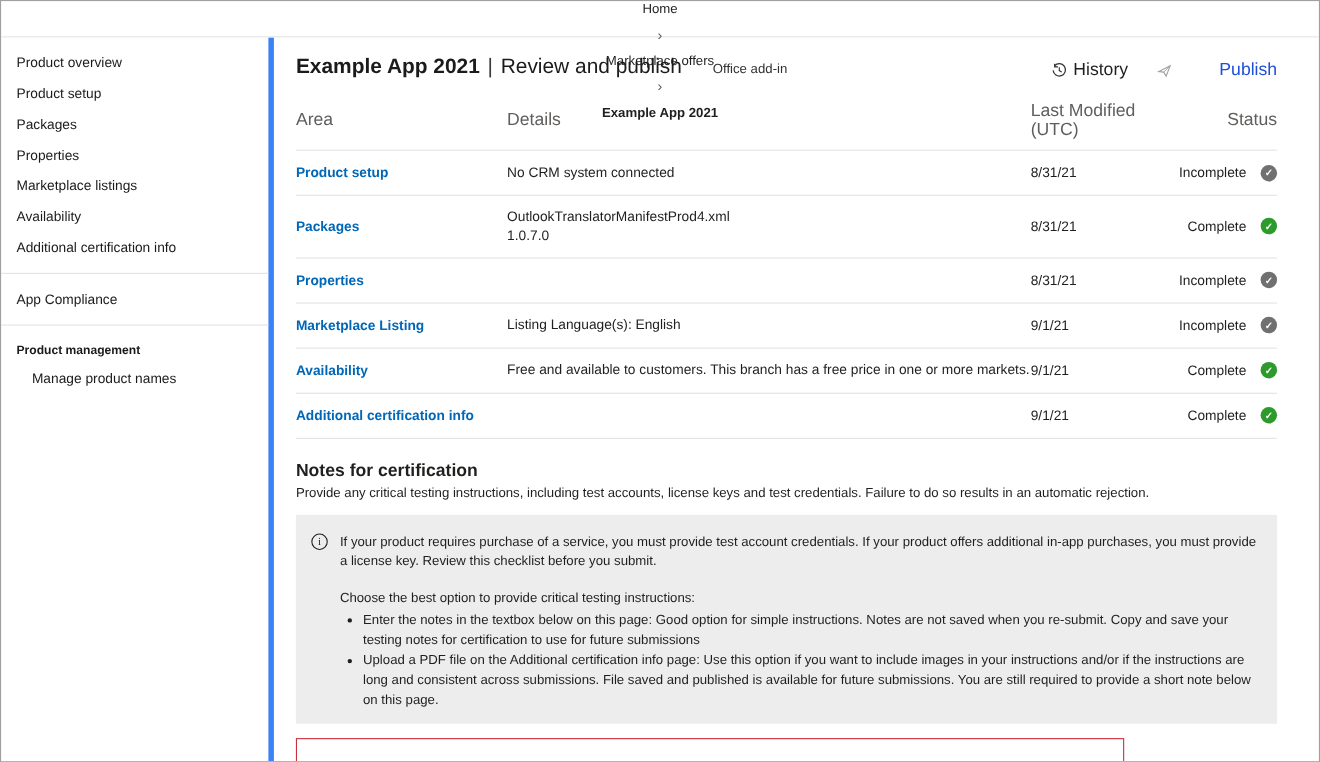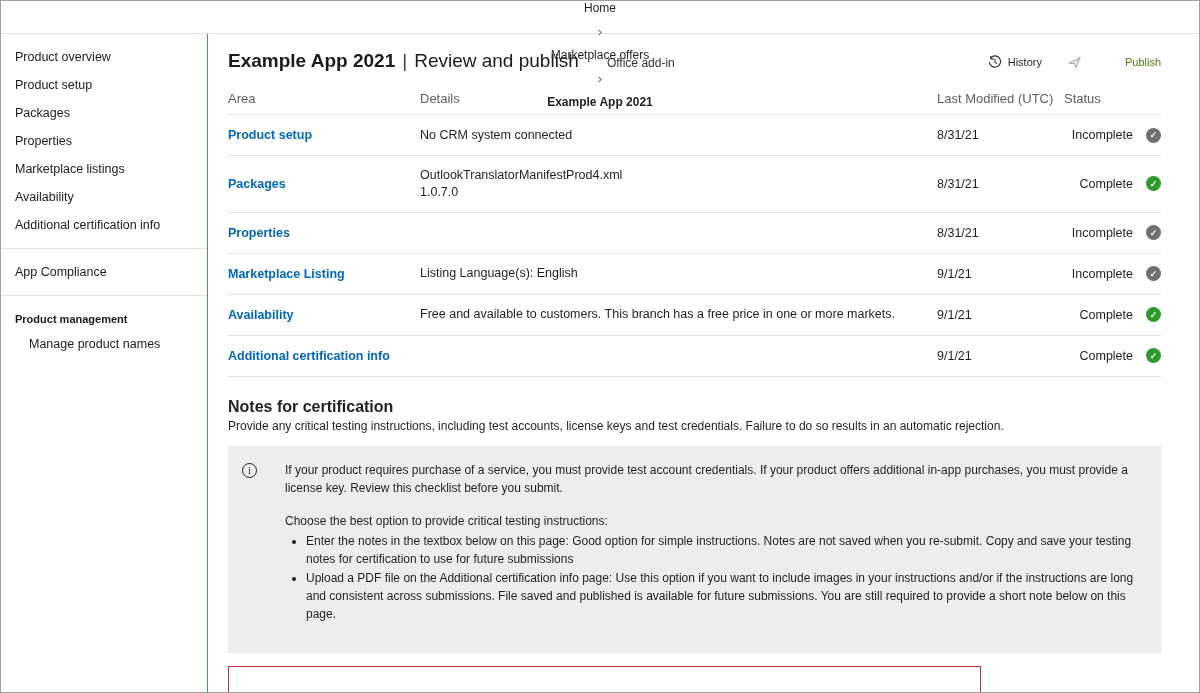--- a/index.html
+++ b/index.html
@@ -34,59 +34,59 @@
   }
   .crumb { color: #201f1e; cursor: pointer; }
   .crumb.current { font-weight: 700; cursor: default; }
   .sep::before { content: "›"; color: #5f5f5f; font-size: 13px; }
 
   
   .body { flex: 1; display: flex; overflow: hidden; }
 
   
   .sidebar {
-    width: 207px;
+    width: 248px;
     flex-shrink: 0;
-    border-right: 1px solid #3b82f6;
+    border-right: 5px solid #3b82f6;
     padding-top: 9px;
     font-size: 12.5px;
   }
   .nav-item { padding: 7px 14px; cursor: pointer; color: #1b1b1b; }
   .sidebar .divider { border-top: 1px solid #e3e3e3; margin: 9px 0; }
   .section-header { padding: 8px 14px 5px; font-size: 11px; font-weight: 700; color: #1b1b1b; }
   .sub-item { padding: 7px 14px 7px 28px; cursor: pointer; color: #1b1b1b; }
 
   
   .main { flex: 1; padding: 16px 38px 0 20px; overflow: hidden; }
 
   .page-header { display: flex; justify-content: space-between; align-items: flex-start; }
   .title-group { display: flex; align-items: baseline; }
   .title { font-size: 19px; font-weight: 700; color: #1b1b1b; }
   .title-sep { font-size: 19px; color: #3b3b3b; margin: 0 7px; font-weight: 400; }
   .subtitle { font-size: 19px; font-weight: 400; color: #1b1b1b; }
   .ptype { font-size: 12px; color: #323130; margin-left: 28px; }
-  .header-actions { display: flex; gap: 26px; align-items: center; font-size: 11px; padding-top: 5px; }
+  .header-actions { display: flex; gap: 26px; align-items: center; font-size: 16px; padding-top: 5px; }
   .action { display: flex; gap: 6px; align-items: center; cursor: pointer; color: #201f1e; }
-  .action.disabled { color: #4d7c0f; cursor: default; gap: 44px; }
+  .action.disabled { color: #1d4ed8; cursor: default; gap: 44px; }
   .action svg { display: block; }
 
   
   .table { margin-top: 15px; }
   .thead, .trow {
     display: grid;
     grid-template-columns: 192px 1fr 127px 97px;
     align-items: center;
   }
   .thead {
-    font-size: 13px;
+    font-size: 16px;
     color: #605e5c;
     padding: 4px 0 8px;
     border-bottom: 1px solid #e3e3e3;
   }
-  .thead .h-status { }
+  .thead .h-status { text-align: right; }
   .trow {
     border-bottom: 1px solid #e3e3e3;
     padding: 11px 0;
     min-height: 41px;
     font-size: 12.5px;
   }
   .arealink { color: var(--link, #0067b8); font-weight: 600; cursor: pointer; text-decoration: none; }
   .c-details { line-height: 1.35; }
   .c-status { display: flex; justify-content: flex-end; align-items: center; gap: 13px; }
   .check {
@@ -99,23 +99,23 @@
   .check[data-status="incomplete"] { background: var(--incomplete, #707070); }
 
   
   .notes-title { margin-top: 21px; font-size: 16px; font-weight: 700; }
   .notes-desc { font-size: 12px; margin-top: 3px; }
   .dlink { color: inherit; cursor: pointer; }
 
   .infobox {
     margin-top: 13px;
     background: var(--info-bg, #ededed);
-    padding: 15px 18px 30px 14px;
+    padding: 15px 18px 13px 14px;
     display: flex;
-    gap: 28px;
+    gap: 11px;
     font-size: 12px;
     line-height: 1.5;
   }
   .info-icon {
     width: 15px; height: 15px;
     border: 1px solid #201f1e; border-radius: 50%;
     flex-shrink: 0;
     display: flex; align-items: center; justify-content: center;
     font-size: 10px; margin-top: 2px;
   }

